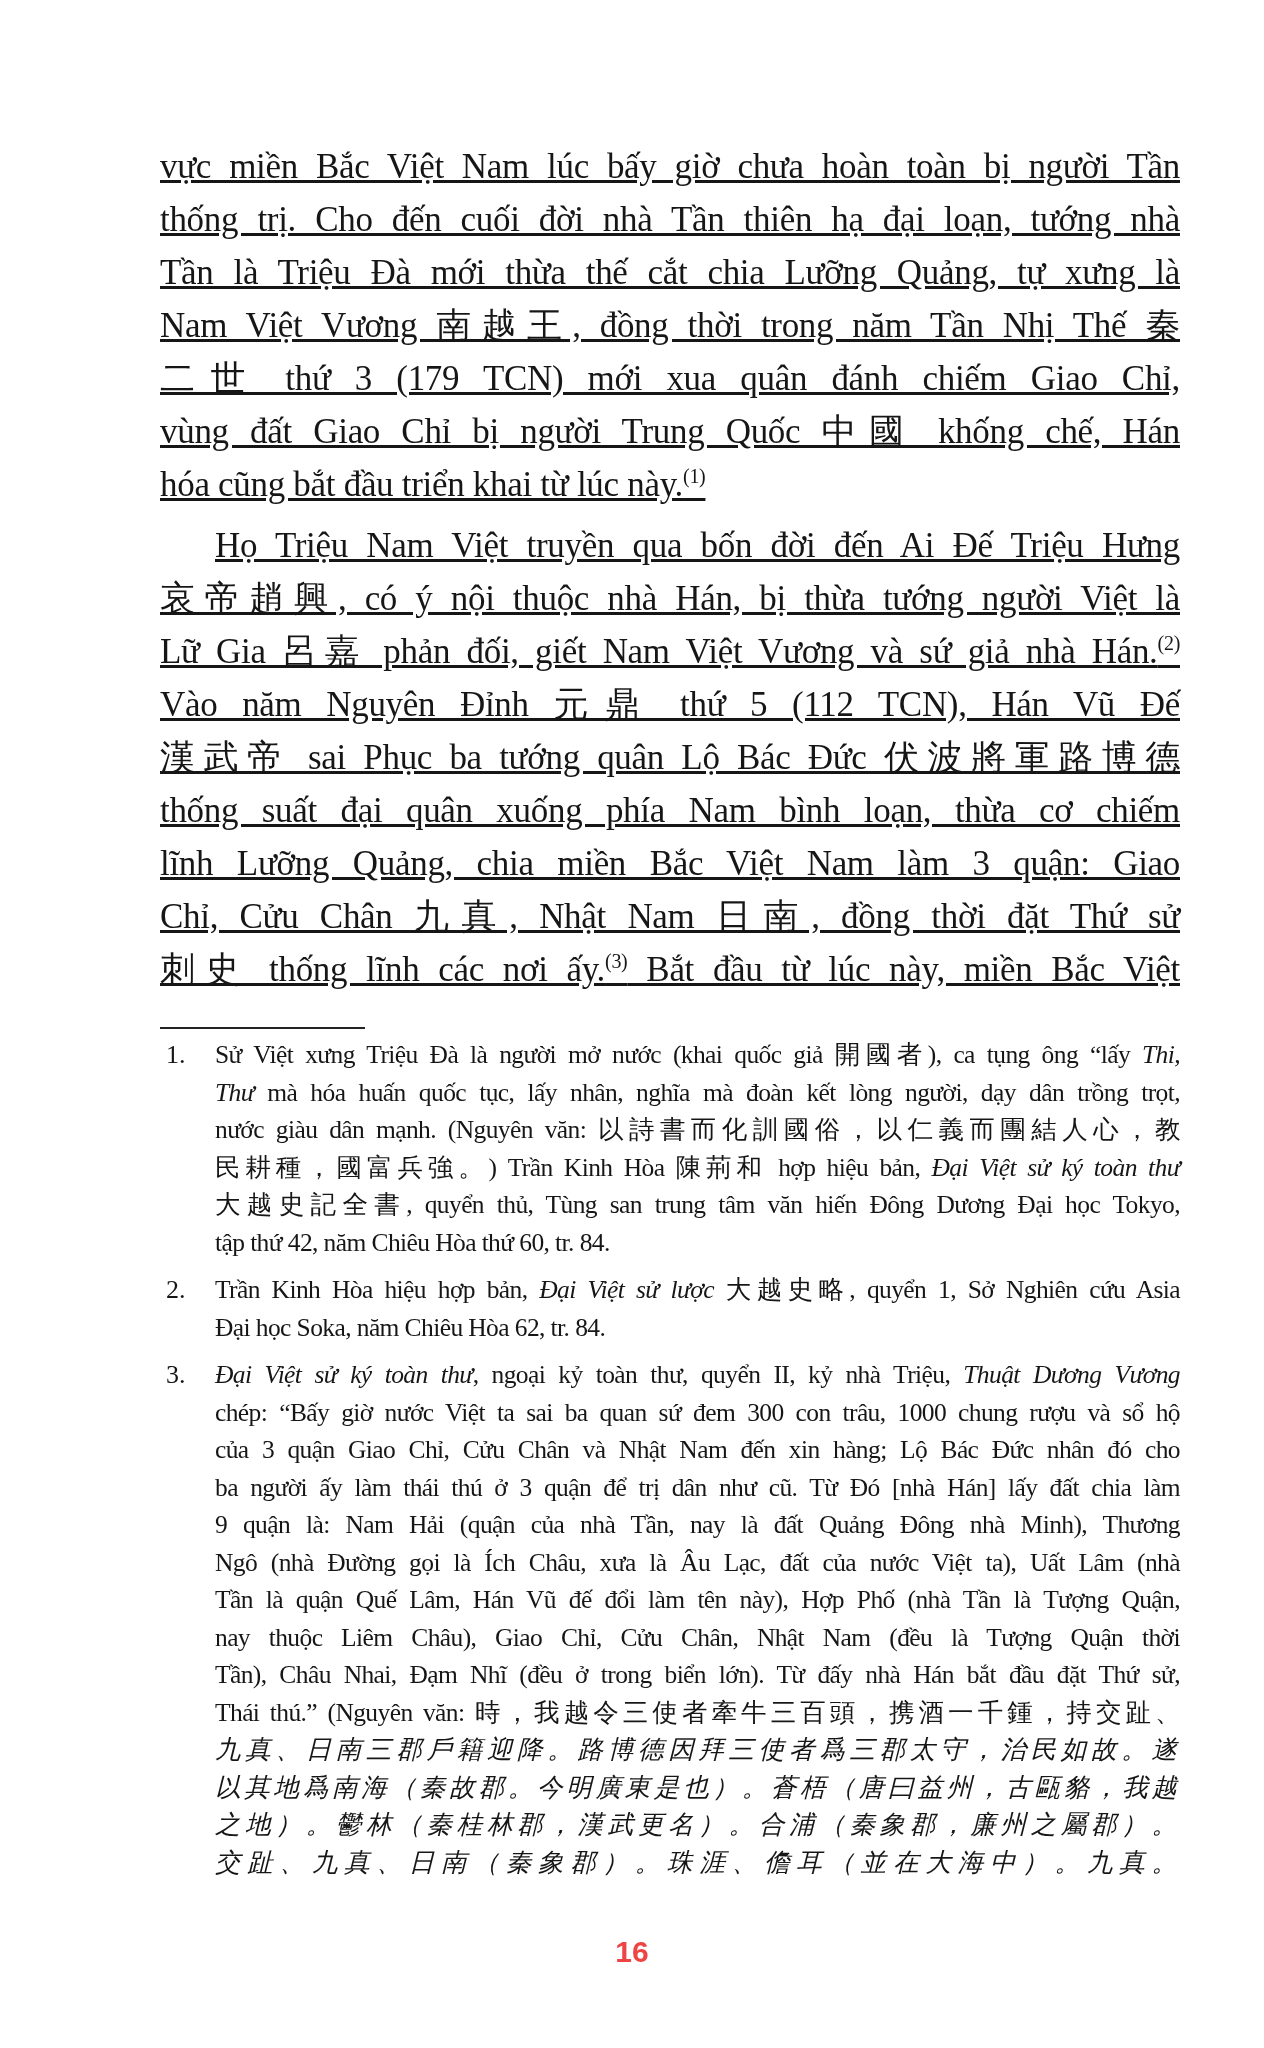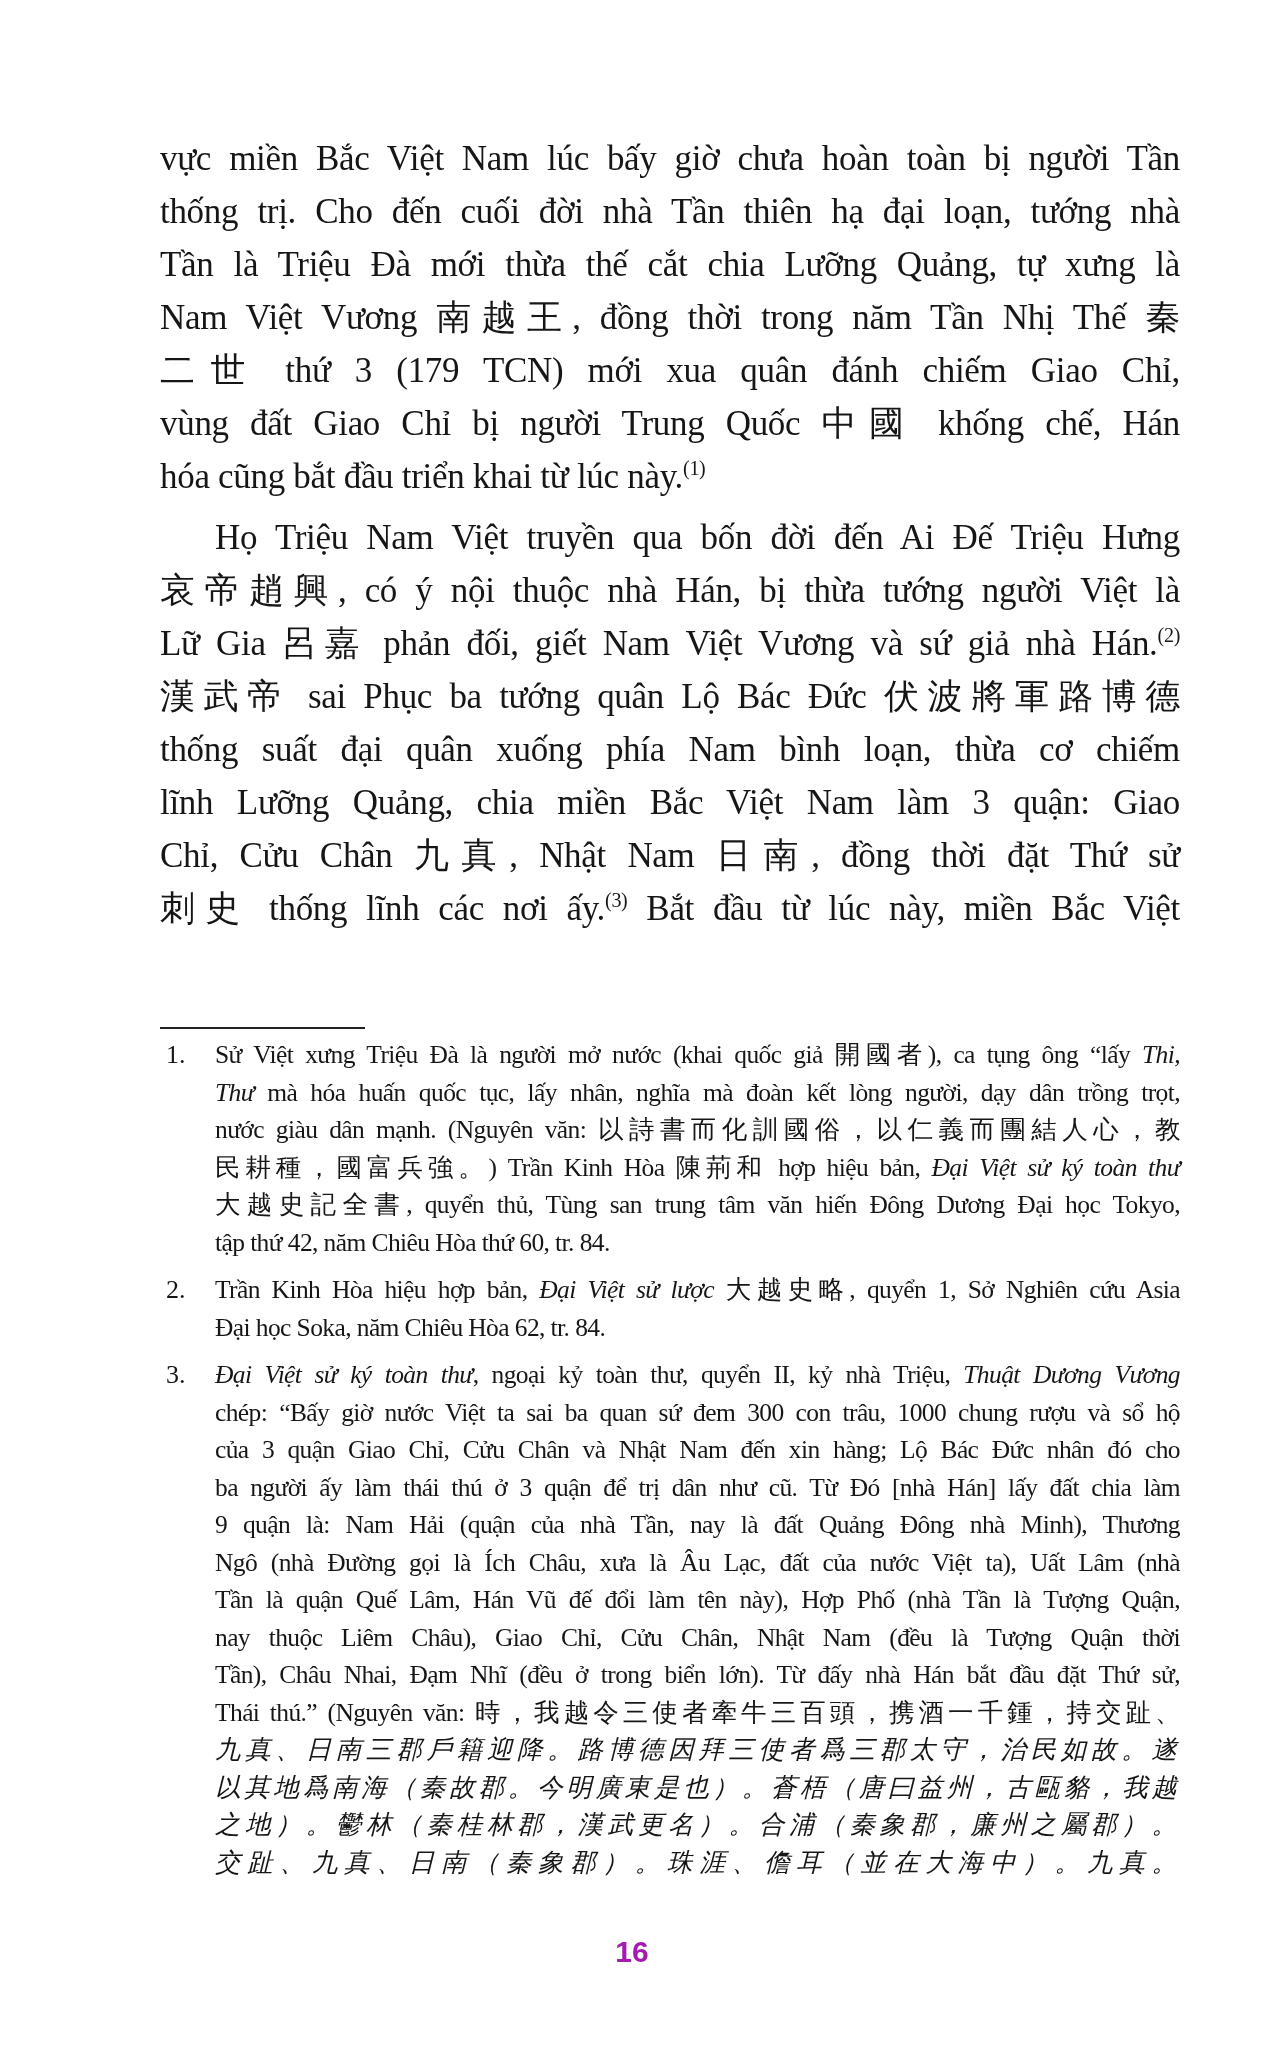--- a/index.html
+++ b/index.html
@@ -17,22 +17,23 @@
   }
   .page {
     position: absolute;
     left: 0; top: 0;
     width: 1264px; height: 2048px;
     background: #ffffff;
   }
   .body-text {
     position: absolute;
     left: 160px;
-    top: 132px;
+    top: 140px;
     width: 1020px;
+    text-decoration: underline;
   }
   .line {
     height: 53px;
     line-height: 53px;
     font-size: 35px;
     white-space: nowrap;
     text-align: justify;
     text-align-last: justify;
     letter-spacing: -0.3px;
   }
@@ -84,21 +85,21 @@
   i { font-style: italic; }
   .page-number {
     position: absolute;
     left: 0;
     width: 1264px;
     top: 1935px;
     text-align: center;
     font-family: "Liberation Sans", "DejaVu Sans", sans-serif;
     font-weight: bold;
     font-size: 30px;
-    color: #a21caf;
+    color: #ef4444;
   }
 </style>
 </head>
 <body>
 
 <div class="page">
 
   <div class="body-text">
     <div>
       <div class="line">vực miền Bắc Việt Nam lúc bấy giờ chưa hoàn toàn bị người Tần</div>
@@ -109,20 +110,21 @@
       <div class="line">vùng đất Giao Chỉ bị người Trung Quốc 中國 khống chế, Hán</div>
       <div class="line last"><span>hóa cũng bắt đầu triển khai từ lúc này.</span><sup class="ref">(1)</sup></div>
     </div>
 
     <div class="para-gap"></div>
 
     <div>
       <div class="line indent">Họ Triệu Nam Việt truyền qua bốn đời đến Ai Đế Triệu Hưng</div>
       <div class="line">哀帝趙興, có ý nội thuộc nhà Hán, bị thừa tướng người Việt là</div>
       <div class="line"><span>Lữ Gia 呂嘉 phản đối, giết Nam Việt Vương và sứ giả nhà Hán.</span><sup class="ref">(2)</sup></div>
+      <div class="line">Vào năm Nguyên Đỉnh 元鼎 thứ 5 (112 TCN), Hán Vũ Đế</div>
       <div class="line">漢武帝 sai Phục ba tướng quân Lộ Bác Đức 伏波將軍路博德</div>
       <div class="line">thống suất đại quân xuống phía Nam bình loạn, thừa cơ chiếm</div>
       <div class="line">lĩnh Lưỡng Quảng, chia miền Bắc Việt Nam làm 3 quận: Giao</div>
       <div class="line">Chỉ, Cửu Chân 九真, Nhật Nam 日南, đồng thời đặt Thứ sử</div>
       <div class="line"><span>刺史 thống lĩnh các nơi ấy.</span><sup class="ref">(3)</sup><span> Bắt đầu từ lúc này, miền Bắc Việt</span></div>
     </div>
   </div>
 
   <div class="rule"></div>
 

